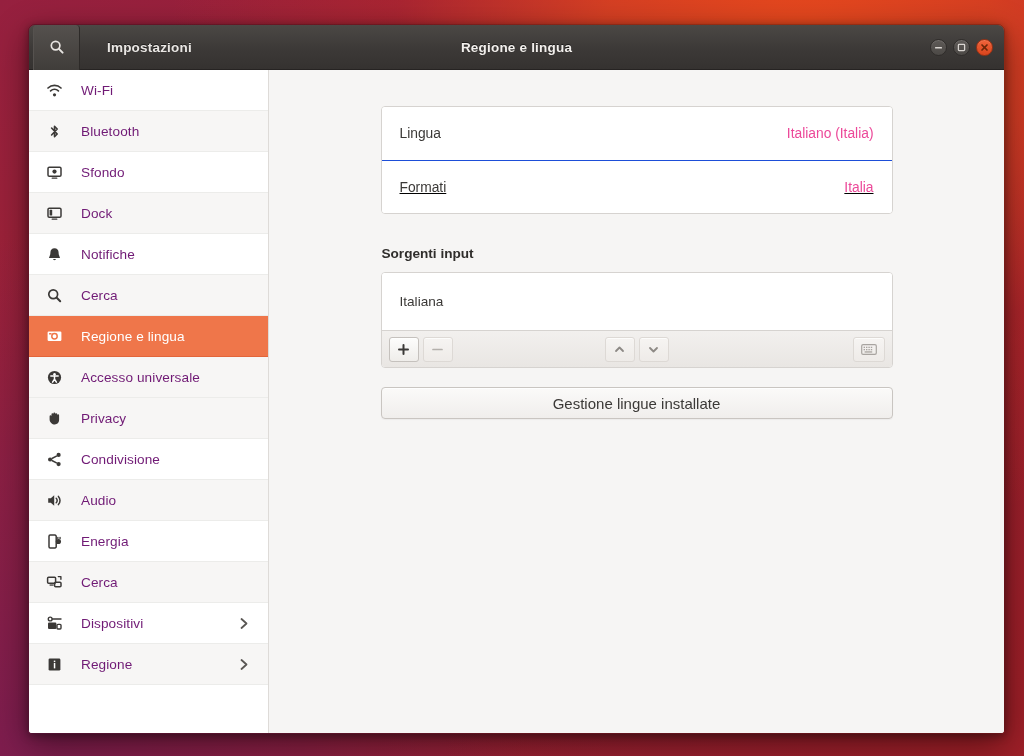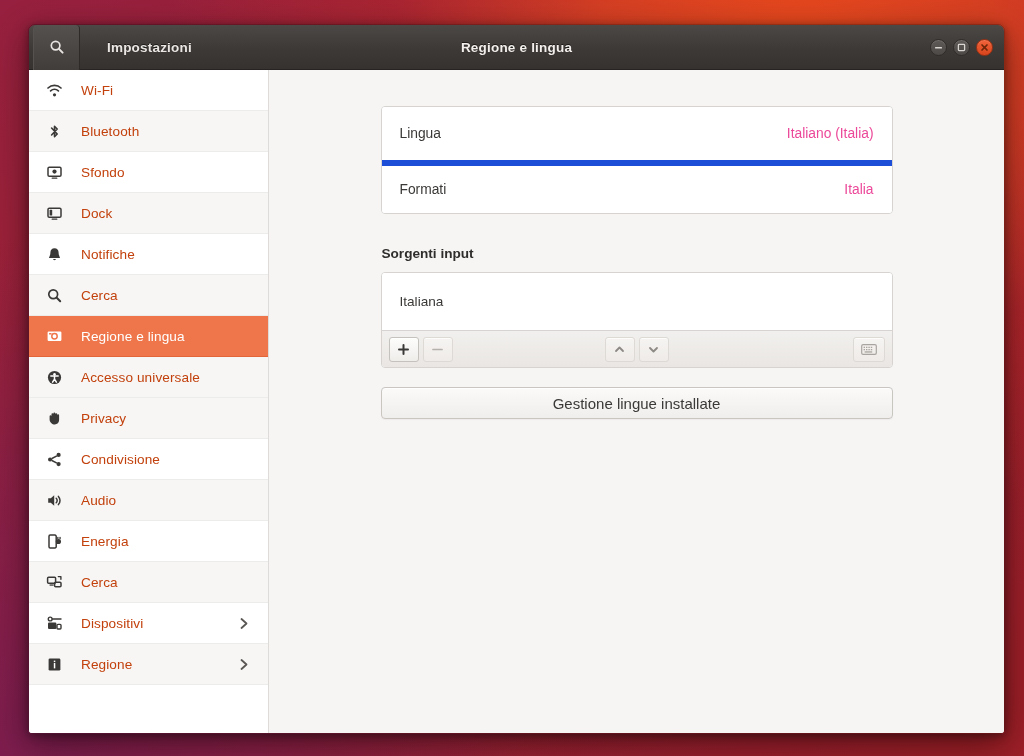--- a/index.html
+++ b/index.html
@@ -141,21 +141,21 @@
     flex: 0 0 22px;
     display: flex;
     align-items: center;
     justify-content: center;
     margin-right: 16px;
   }
   .side-icon svg { display: block; }
 
   .side-label {
     font-size: 13.6px;
-    color: #c2410c;
+    color: #701a75;
     letter-spacing: 0.1px;
   }
   .side-item.selected .side-label { color: #ffffff; }
 
   .side-chevron {
     margin-left: auto;
     margin-right: 18px;
     display: flex;
     align-items: center;
   }
@@ -181,21 +181,21 @@
     overflow: hidden;
   }
 
   .card-row {
     height: 53px;
     display: flex;
     align-items: center;
     padding: 0 18px;
     background: #ffffff;
   }
-  .card-row + .card-row { border-top: 6px solid #1d4ed8; }
+  .card-row + .card-row { border-top: 1px solid #1d4ed8; text-decoration: underline; }
   .card-row-label { font-size: 13.8px; color: #3b3937; }
   .card-row-value { margin-left: auto; font-size: 13.8px; color: #ec4899; }
 
   .section-title {
     font-size: 13.6px;
     font-weight: bold;
     color: #2f2d2b;
     margin: 32px 0 11px 1px;
   }
 

